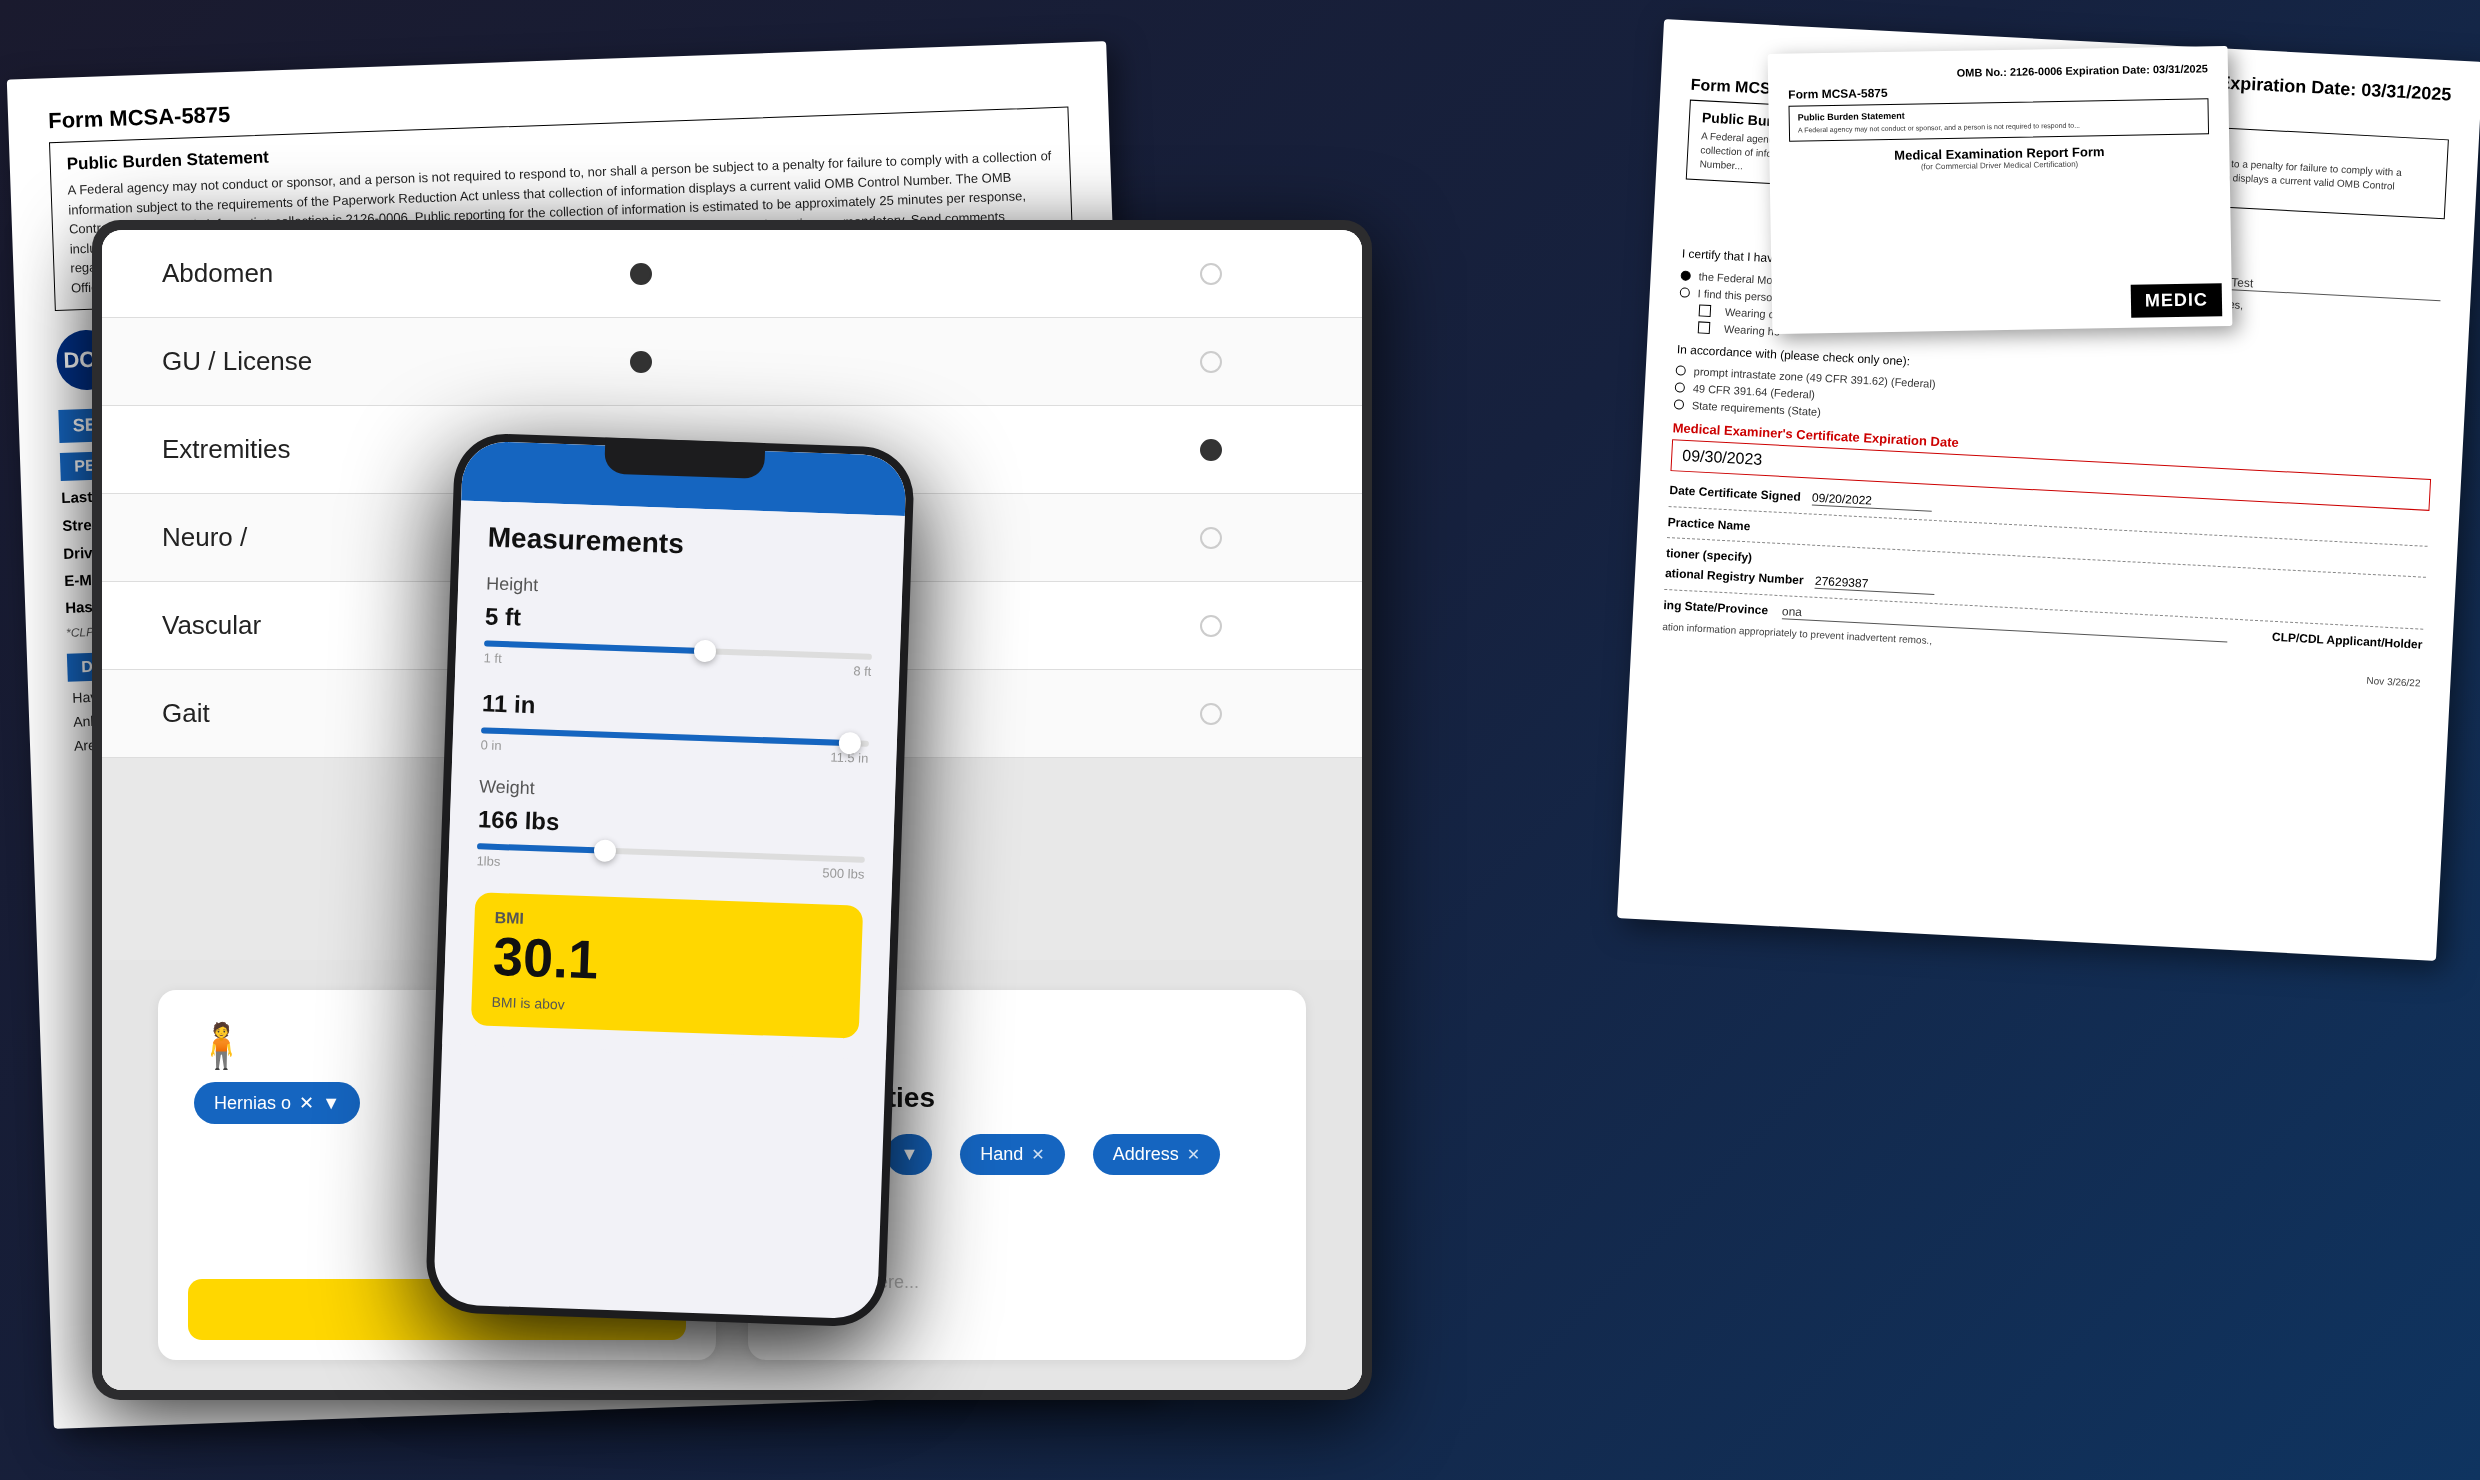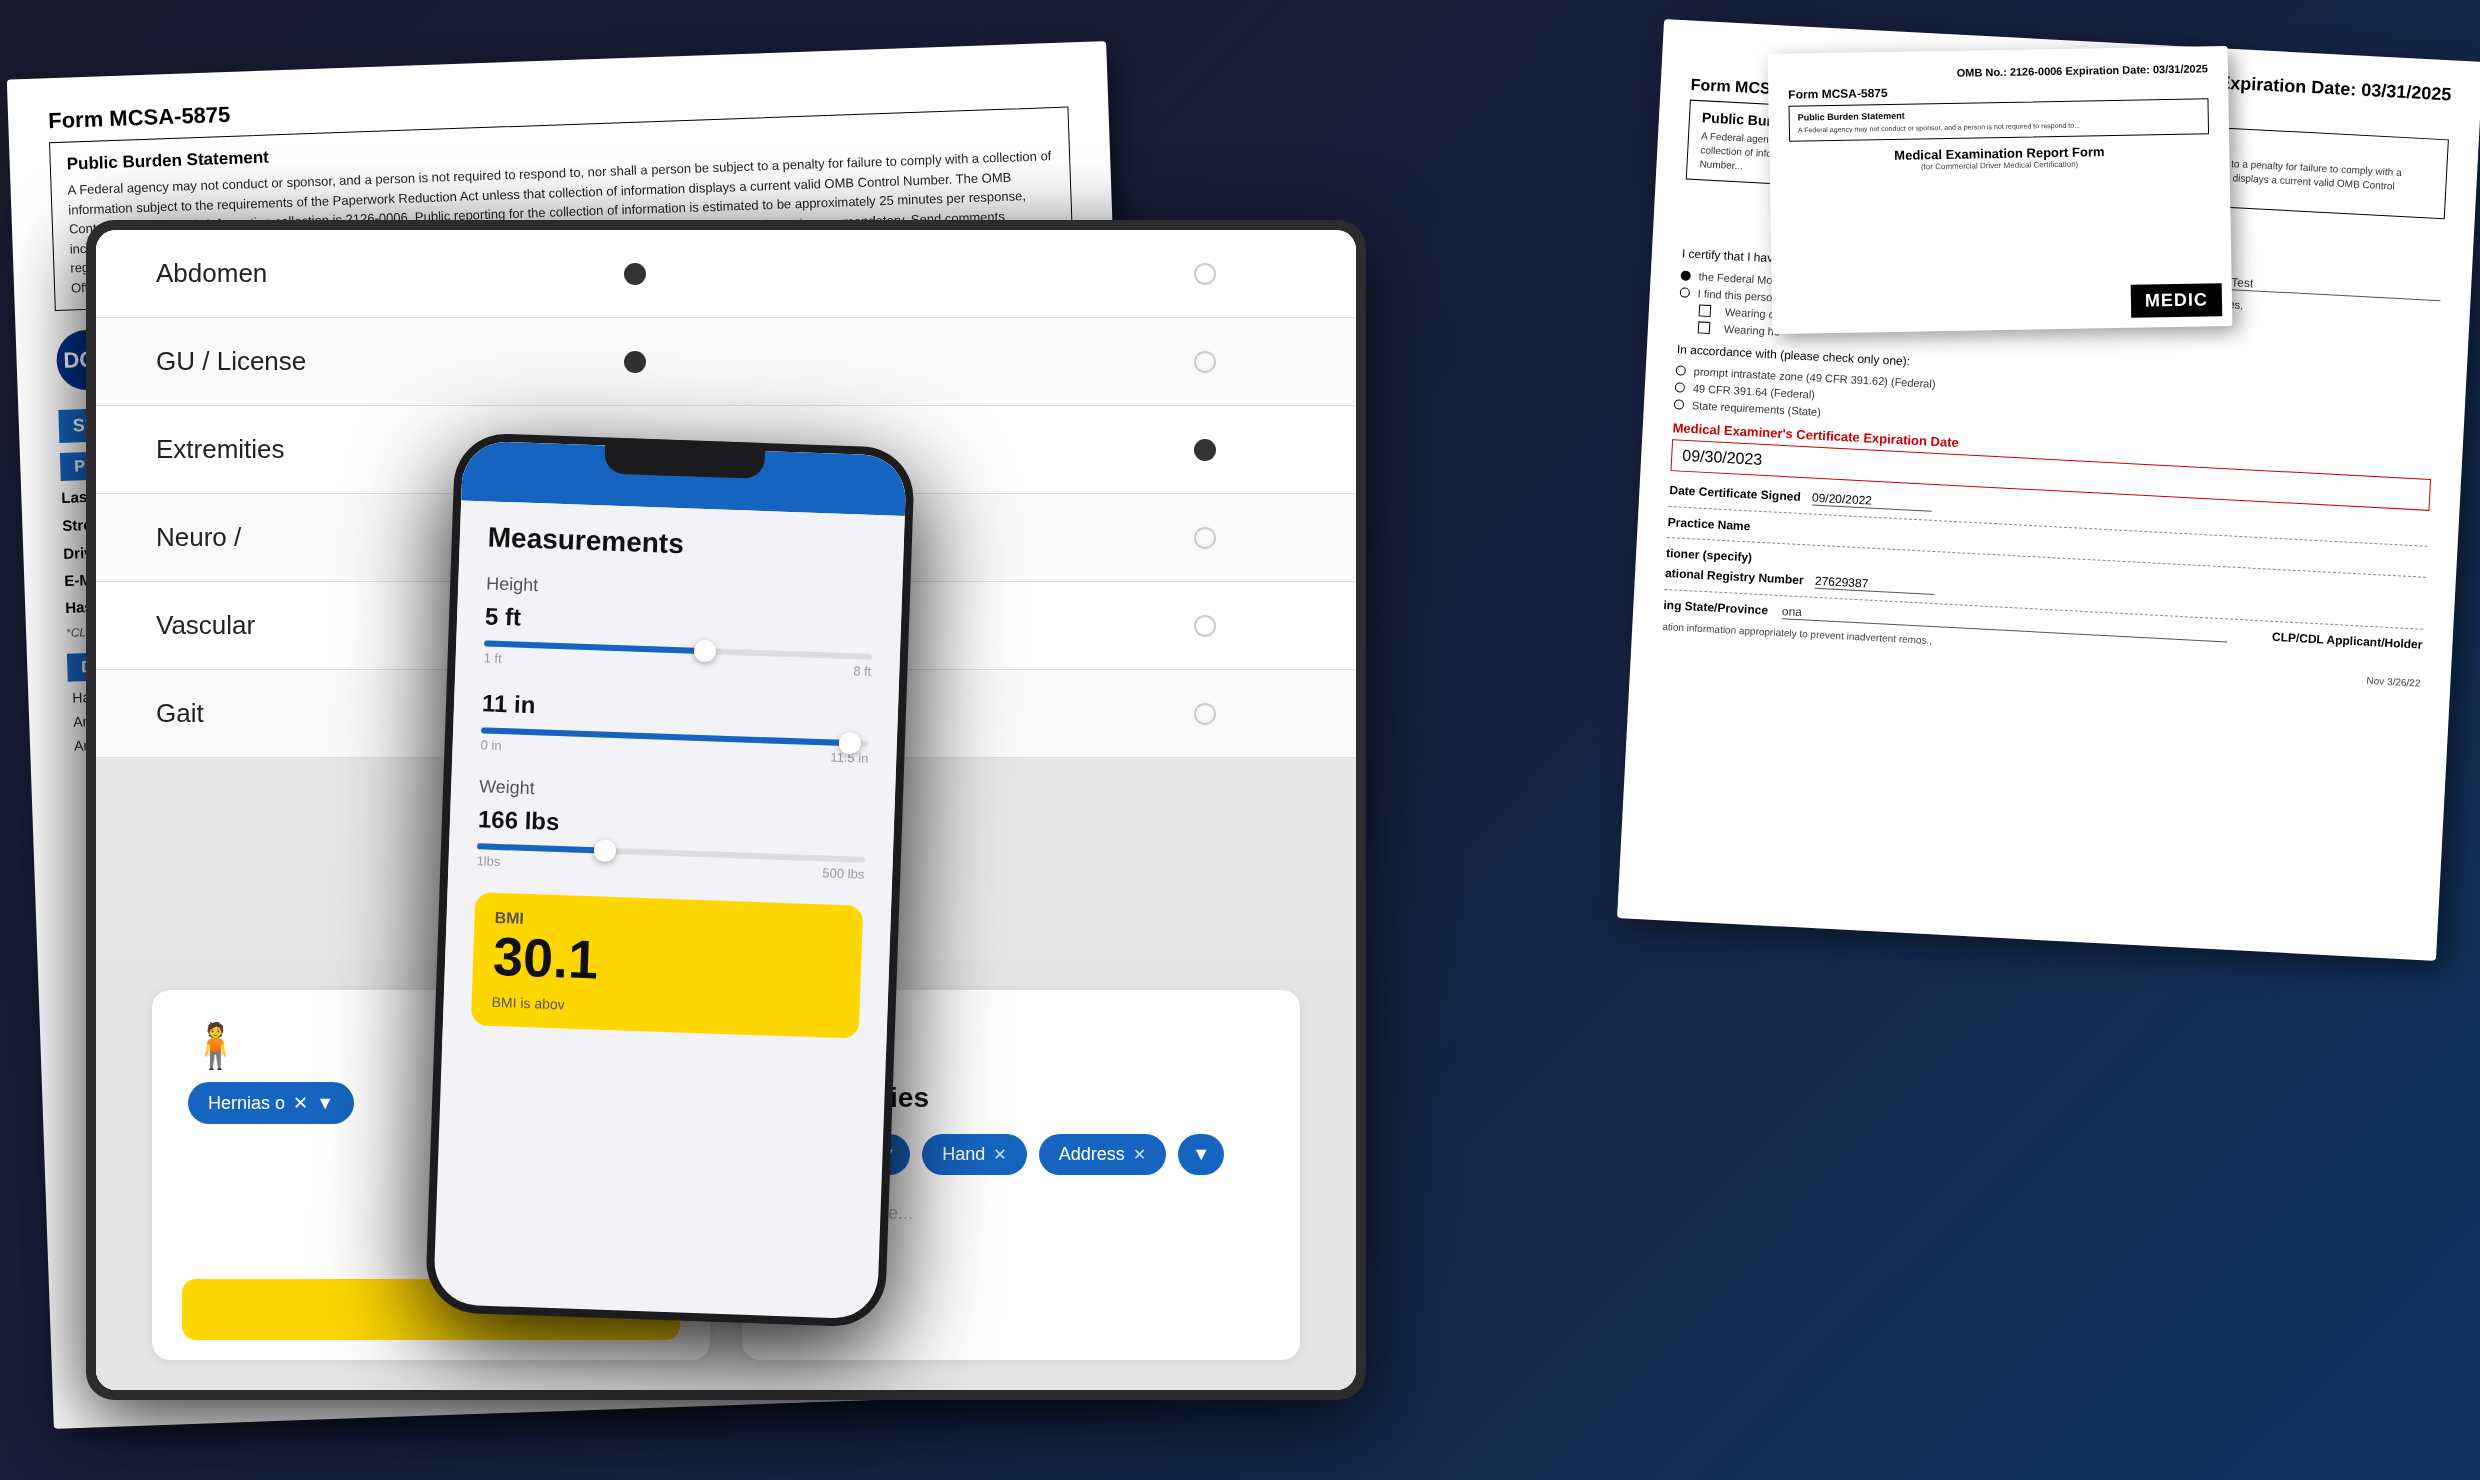--- a/index.html
+++ b/index.html
@@ -385,21 +385,21 @@
       font-size: 18px;
       font-weight: 900;
       padding: 6px 14px;
       letter-spacing: 1px;
     }
 
     
     .tablet {
       position: absolute;
       top: 220px;
-      left: 86px;
+      left: 92px;
       width: 1280px;
       height: 1180px;
       background: #2c2c2e;
       border-radius: 28px;
       box-shadow: 0 20px 80px rgba(0,0,0,0.8);
       overflow: hidden;
       z-index: 10;
     }
 
     .tablet-screen {
@@ -486,21 +486,21 @@
 
     .tablet-card .card-title {
       font-size: 28px;
       font-weight: 700;
       color: #111;
       margin-bottom: 20px;
     }
 
     .tag-row {
       display: flex;
-      gap: 12px;
+      gap: 28px;
       flex-wrap: wrap;
       align-items: center;
     }
 
     .tag {
       background: #1565c0;
       color: #fff;
       border-radius: 24px;
       padding: 10px 20px;
       font-size: 18px;

